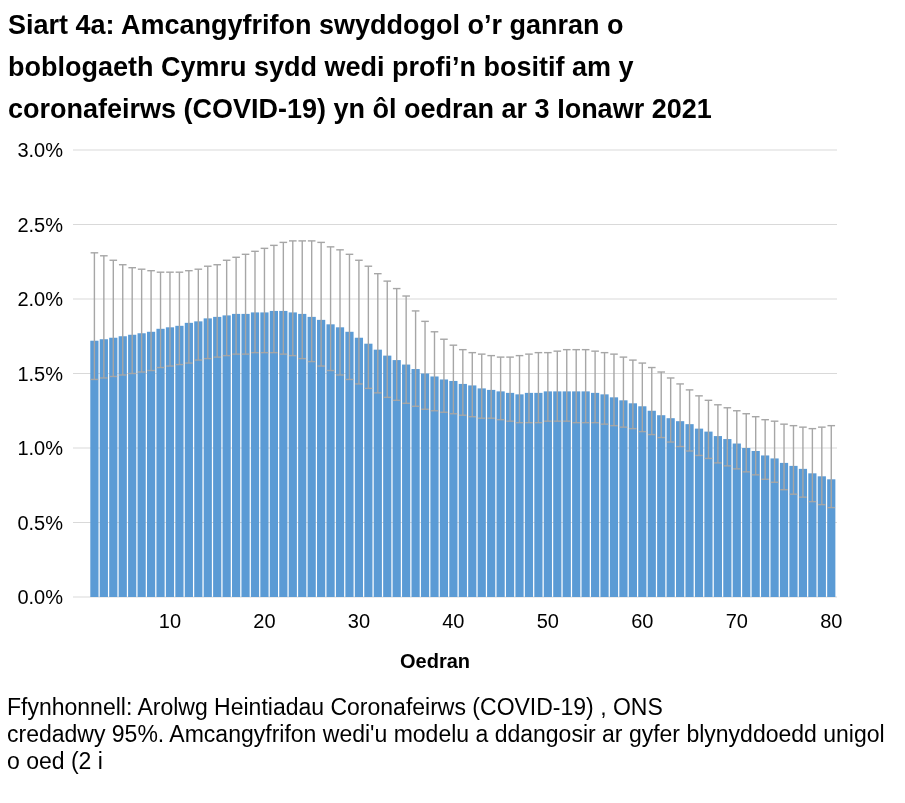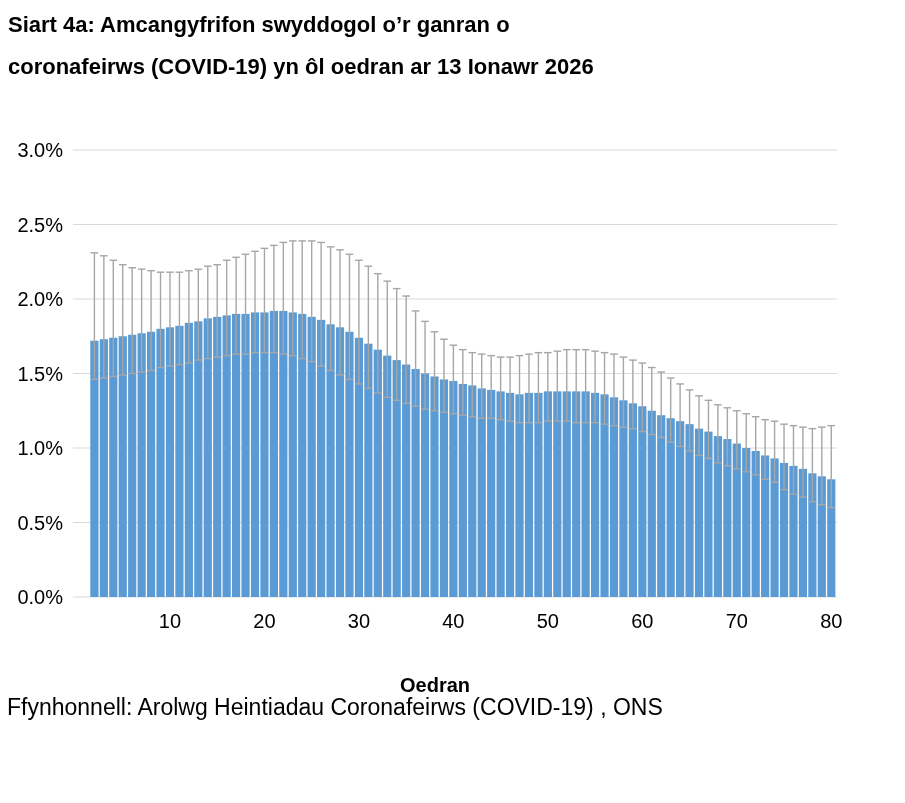--- a/index.html
+++ b/index.html
@@ -6,40 +6,41 @@
   body{
     width:905px;height:803px;
     background:#ffffff;
     font-family:"Liberation Sans", sans-serif;
     position:relative;
     overflow:hidden;
     color:#000;
   }
   .title{
     position:absolute;left:8px;top:4px;
-    font-size:22px;font-weight:bold;line-height:42px;
+    font-size:27px;font-weight:bold;line-height:42px;
     color:#000;
   }
   .figure{position:absolute;left:0;top:140px;width:905px;height:540px;}
   #chart-svg{position:absolute;left:0;top:0;}
   .x-axis-title{
     position:absolute;left:0;top:650px;width:870px;
-    text-align:center;font-size:20px;font-weight:bold;color:#000;margin-top:24px;
+    text-align:center;font-size:20px;font-weight:bold;color:#000;
   }
   .footer{
     position:absolute;left:7px;top:694px;width:895px;
     font-size:23px;line-height:27px;color:#000;
   }
 </style>
 </head>
 <body>
 
 <div class="title">
   <div>Siart 4a: Amcangyfrifon swyddogol o’r ganran o</div>
-  <div>coronafeirws (COVID-19) yn ôl oedran ar 13 Ionawr 2026</div>
+  <div>boblogaeth Cymru sydd wedi profi’n bositif am y</div>
+  <div>coronafeirws (COVID-19) yn ôl oedran ar 3 Ionawr 2021</div>
 </div>
 
 <div class="figure">
   <svg id="chart-svg" width="905" height="540" viewBox="0 0 905 540">
       <line x1="73" x2="837" y1="457" y2="457" stroke="#d9d9d9" stroke-width="1"></line>
       <text x="63" y="464" text-anchor="end" font-size="20" fill="#000">0.0%</text>
       <line x1="73" x2="837" y1="382.5" y2="382.5" stroke="#d9d9d9" stroke-width="1"></line>
       <text x="63" y="389.5" text-anchor="end" font-size="20" fill="#000">0.5%</text>
       <line x1="73" x2="837" y1="308" y2="308" stroke="#d9d9d9" stroke-width="1"></line>
       <text x="63" y="315" text-anchor="end" font-size="20" fill="#000">1.0%</text>
@@ -533,13 +534,14 @@
       <text x="642.3259999999999" y="488" text-anchor="middle" font-size="20" fill="#000">60</text>
       <text x="736.7959999999999" y="488" text-anchor="middle" font-size="20" fill="#000">70</text>
       <text x="831.266" y="488" text-anchor="middle" font-size="20" fill="#000">80</text>
     </svg>
 </div>
 
 <div class="x-axis-title">Oedran</div>
 
 <div class="footer">
   <div>Ffynhonnell: Arolwg Heintiadau Coronafeirws (COVID-19) , ONS</div>
+  <div>credadwy 95%. Amcangyfrifon wedi'u modelu a ddangosir ar gyfer blynyddoedd unigol o oed (2 i</div>
 </div>
 
 </body></html>

